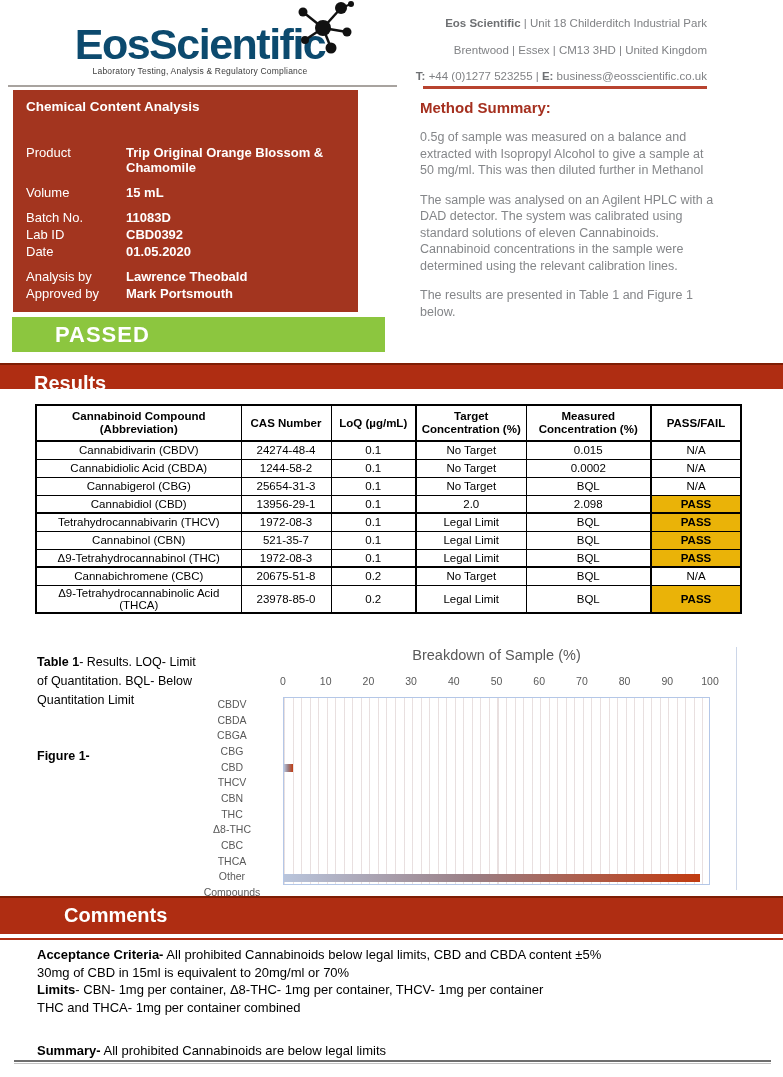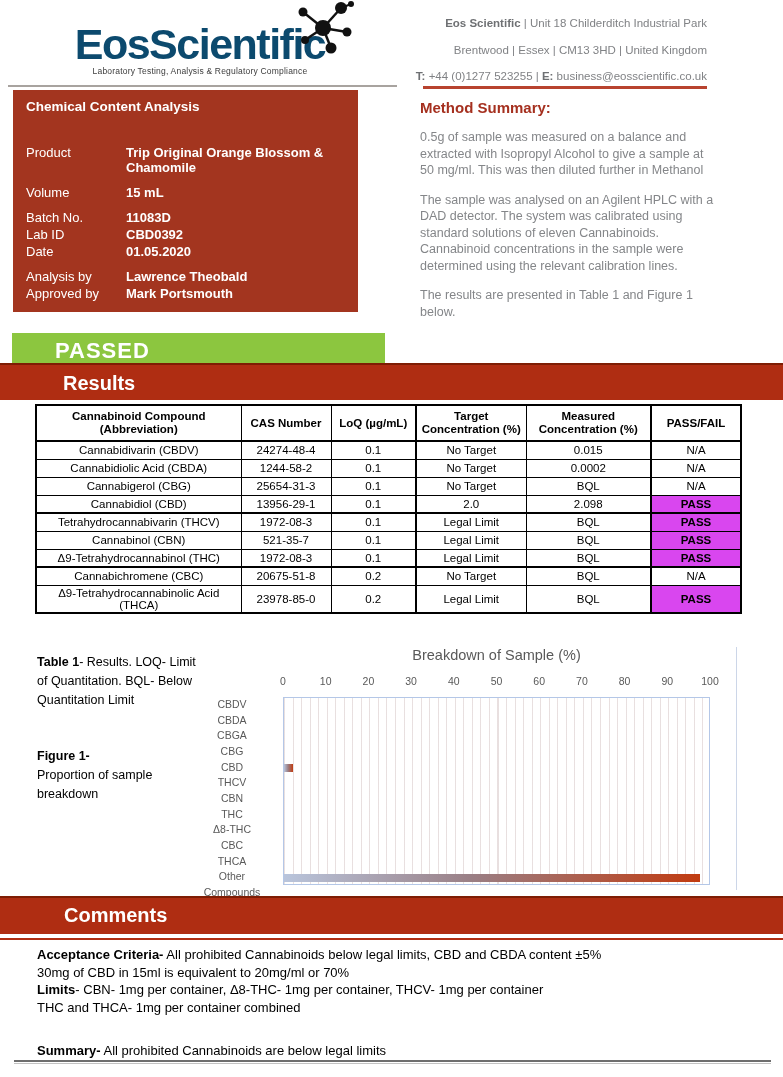--- a/index.html
+++ b/index.html
@@ -19,45 +19,45 @@
   
   .info-box { position:absolute; left:13px; top:90px; width:345px; height:222px; background:#a3351f; color:#fff; padding:9px 13px; }
   .info-title { font-size:13.5px; font-weight:bold; }
   .info-rows { margin-top:31px; font-size:13px; }
   .info-row { display:flex; }
   .info-row .lbl { width:100px; flex:0 0 100px; }
   .info-row .val { font-weight:bold; }
   .mb10 { margin-bottom:10px; } .mb1 { margin-bottom:2px; }
 
   
-  .passed-banner { position:absolute; left:12px; top:333px; width:373px; height:35px; background:#8cc63f;
+  .passed-banner { position:absolute; left:12px; top:317px; width:373px; height:35px; background:#8cc63f;
     color:#fff; font-size:22px; font-weight:bold; line-height:35px; padding-left:43px; letter-spacing:1px; }
 
   
   .method-block { position:absolute; left:420px; top:99px; width:295px; }
   .method-heading { color:#a5301f; font-weight:bold; font-size:15px; margin-bottom:13px; }
   .method-block p { color:#848689; font-size:12.5px; line-height:16.5px; margin-bottom:13px; }
 
   
   .banner { position:absolute; left:0; width:783px; background:#af2d12; border-top:2px solid #7e1d04;
     color:#fff; font-weight:bold; font-size:20px; }
-  .results-banner { top:363px; height:37px; line-height:36px; padding-left:63px; }
+  .results-banner { top:363px; height:26px; line-height:36px; padding-left:34px; }
   .comments-banner { top:896px; height:38px; line-height:35px; padding-left:64px; }
   .comments-underline { position:absolute; left:0; top:938px; width:783px; height:2px; background:#af2d12; }
 
   
   table.results { position:absolute; left:35px; top:404px; width:705px; border-collapse:collapse; border:2px solid #000;
     font-size:11.5px; color:#000; text-align:center; table-layout:fixed; }
   table.results th, table.results td { border:1px solid #000; padding:1px 3px; vertical-align:middle; }
   table.results th { font-weight:bold; height:36px; line-height:13px; }
   table.results td { height:18px; }
   tr.group-end td, tr.head-row th { border-bottom-width:2px; }
   table.results th:nth-child(4), table.results td:nth-child(4),
   table.results th:nth-child(6), table.results td:nth-child(6) { border-left-width:2px; }
-  td.pass { background:#d946ef; font-weight:bold; }
+  td.pass { background:#eab308; font-weight:bold; }
 
   
   .notes { position:absolute; left:37px; top:653px; width:162px; font-size:12.5px; line-height:19px; color:#000; }
   .note-figure { margin-top:37px; }
 
   
   .chart-area { position:absolute; left:190px; top:645px; width:580px; height:252px; }
   .chart-title { position:absolute; left:93px; top:2px; width:427px; text-align:center; font-size:14.5px; color:#595959; }
   .chart-ticks { position:absolute; left:93px; top:30px; width:427px; height:13px; }
   .chart-ticks span { position:absolute; transform:translateX(-50%); font-size:10.5px; color:#595959; }
@@ -245,21 +245,21 @@
           <td>0.2</td>
           <td>Legal Limit</td>
           <td>BQL</td>
           <td class="pass">PASS</td>
         </tr>
   </tbody>
     </table>
 
   <div class="notes">
     <div><b>Table 1</b><span>- Results. LOQ- Limit of Quantitation. BQL- Below Quantitation Limit</span></div>
-    <div class="note-figure"><b>Figure 1-</b><br><span>Proportion of sample breakdown</span></div>
+    <div class="note-figure"><b>Figure 1-</b><br></div>
   </div>
 
   <div class="chart-area">
     <div class="chart-title">Breakdown of Sample (%)</div>
     <div class="chart-ticks">
       <span style="left:0%">0</span>
       <span style="left:10%">10</span>
       <span style="left:20%">20</span>
       <span style="left:30%">30</span>
       <span style="left:40%">40</span>

